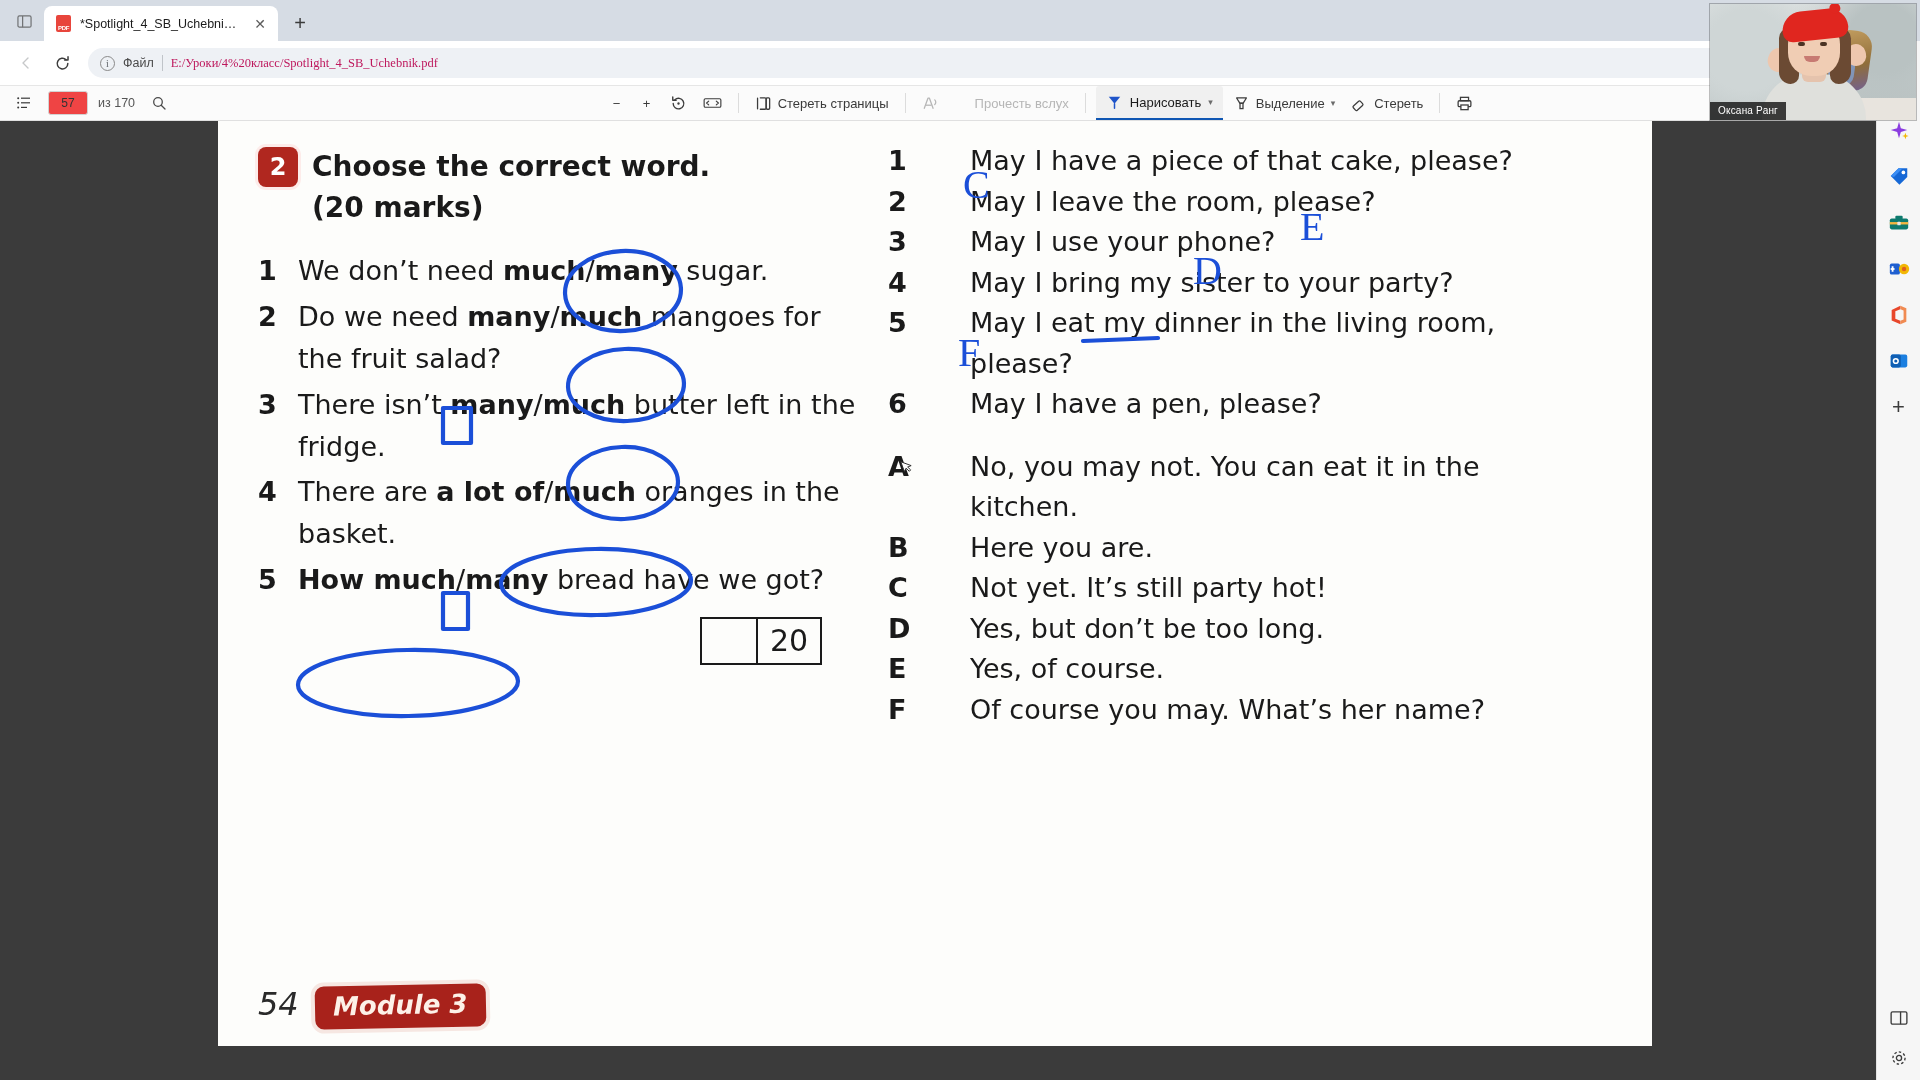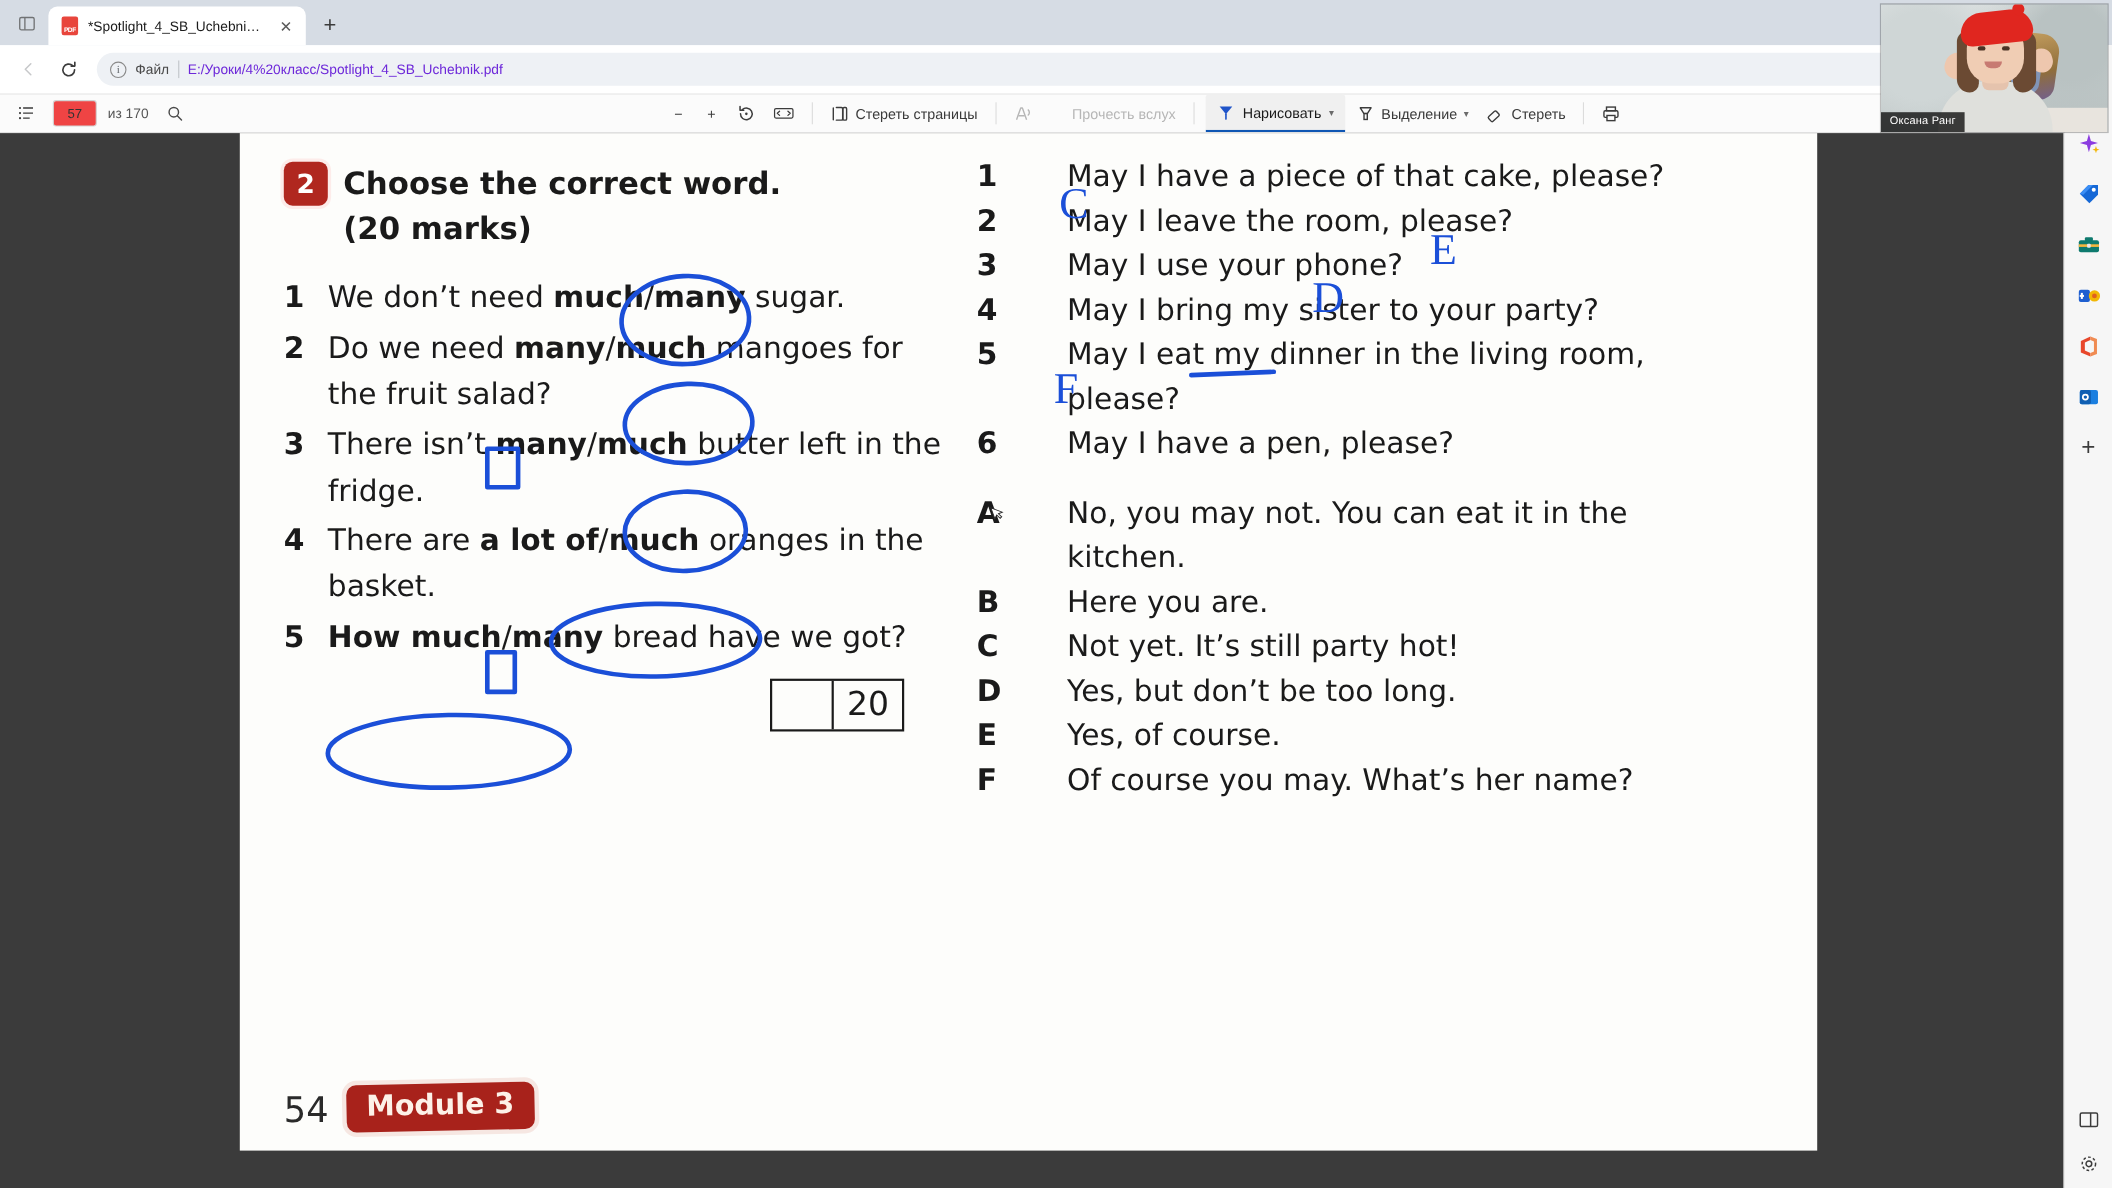--- a/index.html
+++ b/index.html
@@ -78,22 +78,23 @@
     margin: 0 6px;
   }
   .omnibox .info-ico {
     width: 15px; height: 15px; border: 1.2px solid #8a8a8a; border-radius: 50%;
     font-size: 10px; color: #5f6368; display: flex; align-items: center;
     justify-content: center; font-family: "Liberation Serif", serif; flex: 0 0 15px;
   }
   .omnibox .scheme { font-size: 12.5px; color: #4a4a4a; }
   .omnibox .vdiv { width: 1px; height: 16px; background: #c0c4c9; }
   .omnibox .url {
-    font-size: 12.5px; color: #6d28d9; white-space: nowrap; overflow: hidden;
+    font-size: 12.5px; color: #be185d; white-space: nowrap; overflow: hidden;
     flex: 1 1 auto;
+    font-family: Liberation Serif, serif;
   }
   .omnibox .tail { display: flex; align-items: center; gap: 7px; }
   .avatar-chip {
     width: 22px; height: 22px; border-radius: 50%;
     background: #c0392b; color: #fff; font-size: 9px;
     display: flex; align-items: center; justify-content: center;
     border: 1.5px solid #fff; box-shadow: 0 0 0 1px #d0452f;
   }
 
   
@@ -169,21 +170,21 @@
   
   .scorebox {
     display: inline-flex; border: 2px solid #1a1a1a; height: 48px; align-items: stretch;
   }
   .scorebox .blank { width: 56px; border-right: 2px solid #1a1a1a; }
   .scorebox .val {
     width: 62px; display: flex; align-items: center; justify-content: center;
     font-size: 30px; color: #1a1a1a;
   }
 
-  .footer-row { position: absolute; left: 40px; bottom: 18px; display: flex; align-items: flex-end; gap: 16px; }
+  .footer-row { position: absolute; left: 40px; bottom: 18px; display: flex; align-items: flex-start; gap: 16px; font-style: italic; }
   .pgnum { font-size: 32px; color: #2a2a2a; }
   .modchip {
     background: #a8221b; color: #fdf1e8; font-size: 26px; font-weight: bold;
     padding: 5px 18px 8px 18px; border-radius: 9px;
     box-shadow: 0 0 0 4px #f6e7e2; transform: rotate(-1.2deg);
     font-family: "DejaVu Sans", sans-serif;
   }
 
   
   .ink { position: absolute; left: 0; top: 0; width: 100%; height: 100%; pointer-events: none; }

